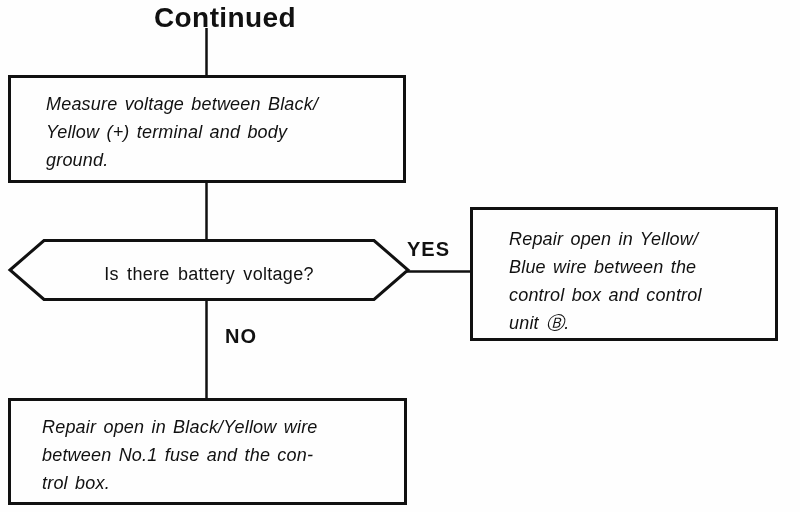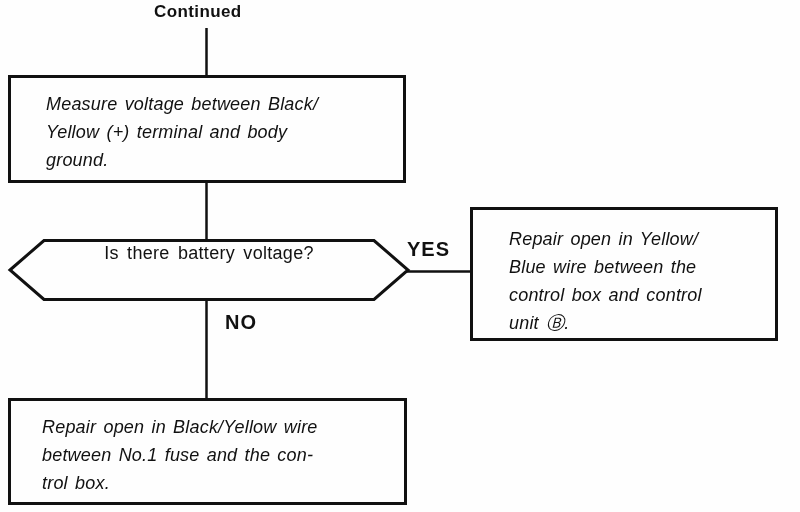--- a/index.html
+++ b/index.html
@@ -33,44 +33,44 @@
     line-height: 28px;
     letter-spacing: 0.2px;
     word-spacing: 2px;
     color: var(--ink);
   }
   .measure-box   { left: 8px;   top: 75px;  width: 398px; height: 108px; padding: 12px 14px 0 35px; }
   .yes-result-box{ left: 470px; top: 207px; width: 308px; height: 134px; padding: 15px 10px 16px 36px; }
   .no-result-box { left: 8px;   top: 398px; width: 399px; height: 107px; padding: 12px 24px 0 31px; }
   .decision-text {
     position: absolute;
-    left: 10px; top: 222px;
+    left: 10px; top: 243px;
     width: 398px; height: 62px;
     display: flex;
     align-items: center;
     justify-content: center;
     font-size: 18px;
     letter-spacing: 0.3px;
     word-spacing: 3px;
   }
   .branch-label {
     position: absolute;
     font-size: 20px;
     font-weight: bold;
     letter-spacing: 1px;
   }
   .continued-label {
     position: absolute;
     left: 154px; top: 2px;
-    font-size: 17px;
+    font-size: 28px;
     font-weight: bold;
     letter-spacing: 0.4px;
   }
   .yes-label { left: 407px; top: 238px; }
-  .no-label  { left: 225px; top: 311px; }
+  .no-label  { left: 225px; top: 325px; }
 </style>
 </head>
 <body>
 
 <div class="canvas">
 
   <svg class="wires" viewBox="0 0 800 512" xmlns="http://www.w3.org/2000/svg" aria-hidden="true">
     <line x1="206.5" y1="28" x2="206.5" y2="77" stroke="currentColor" stroke-width="2.5"></line>
     <line x1="206.5" y1="181" x2="206.5" y2="241" stroke="currentColor" stroke-width="2.5"></line>
     <line x1="206.5" y1="299" x2="206.5" y2="400" stroke="currentColor" stroke-width="2.5"></line>

